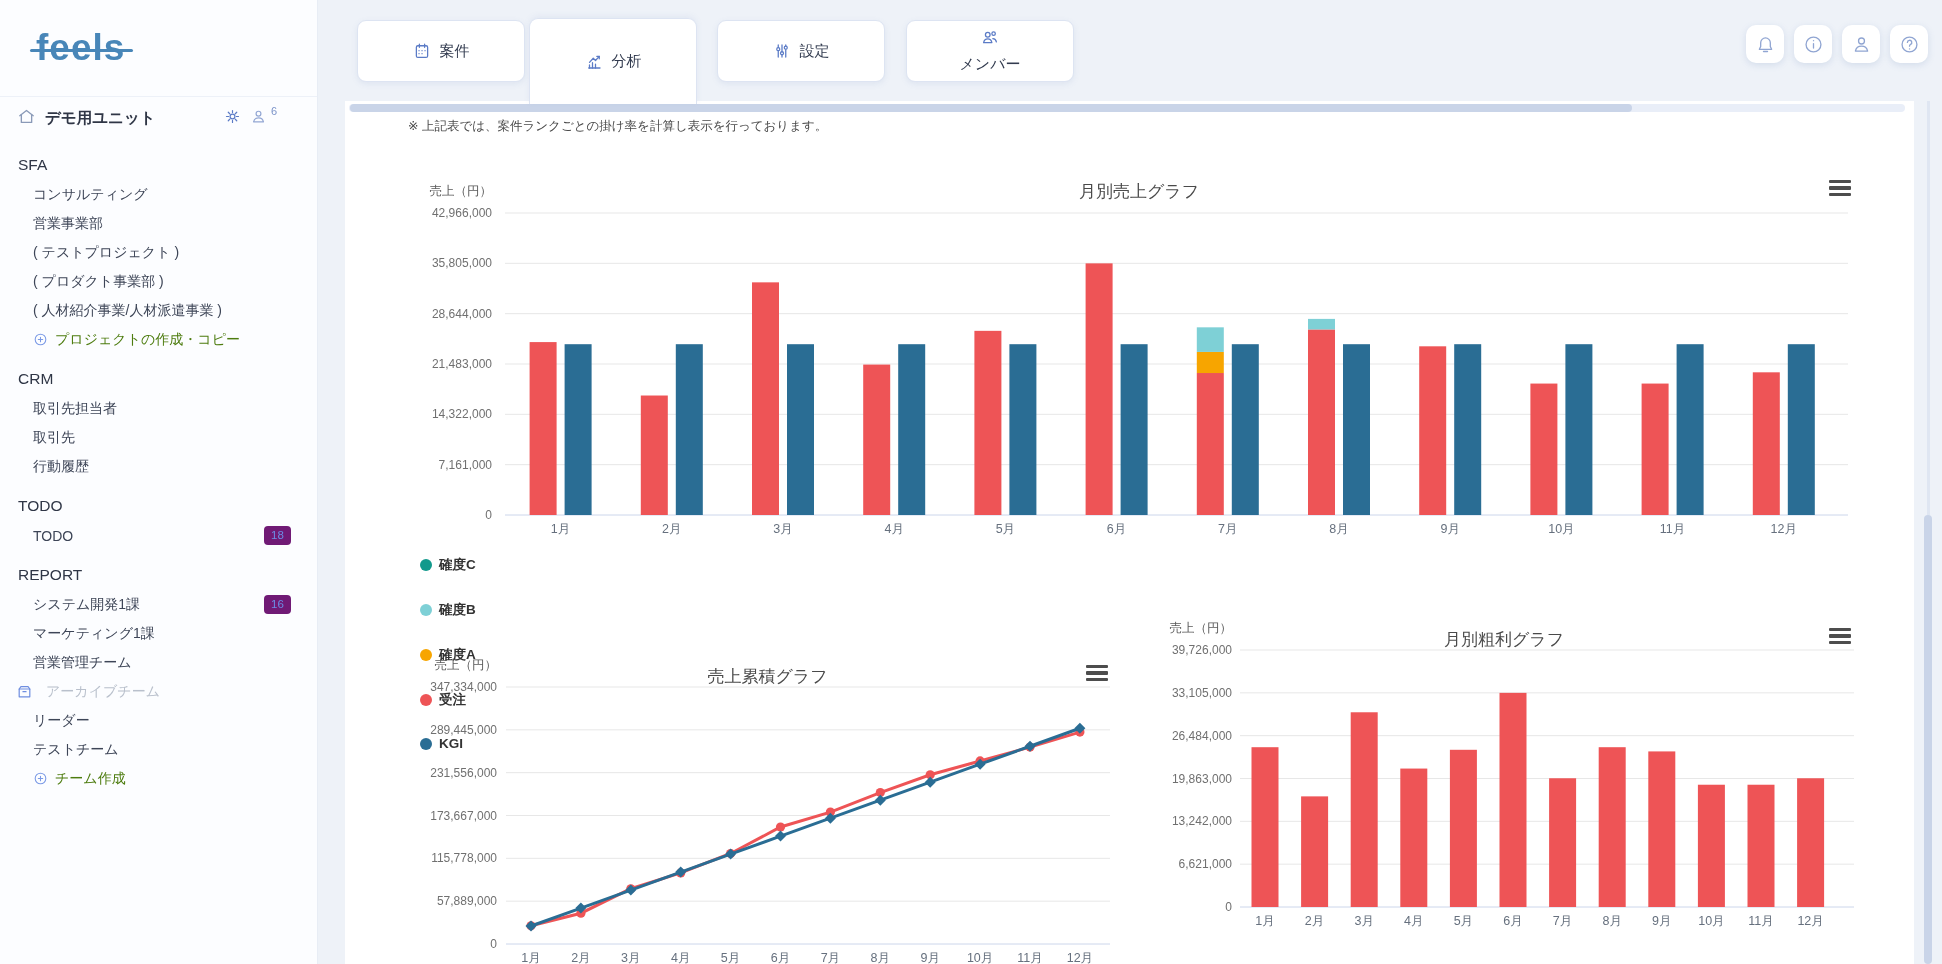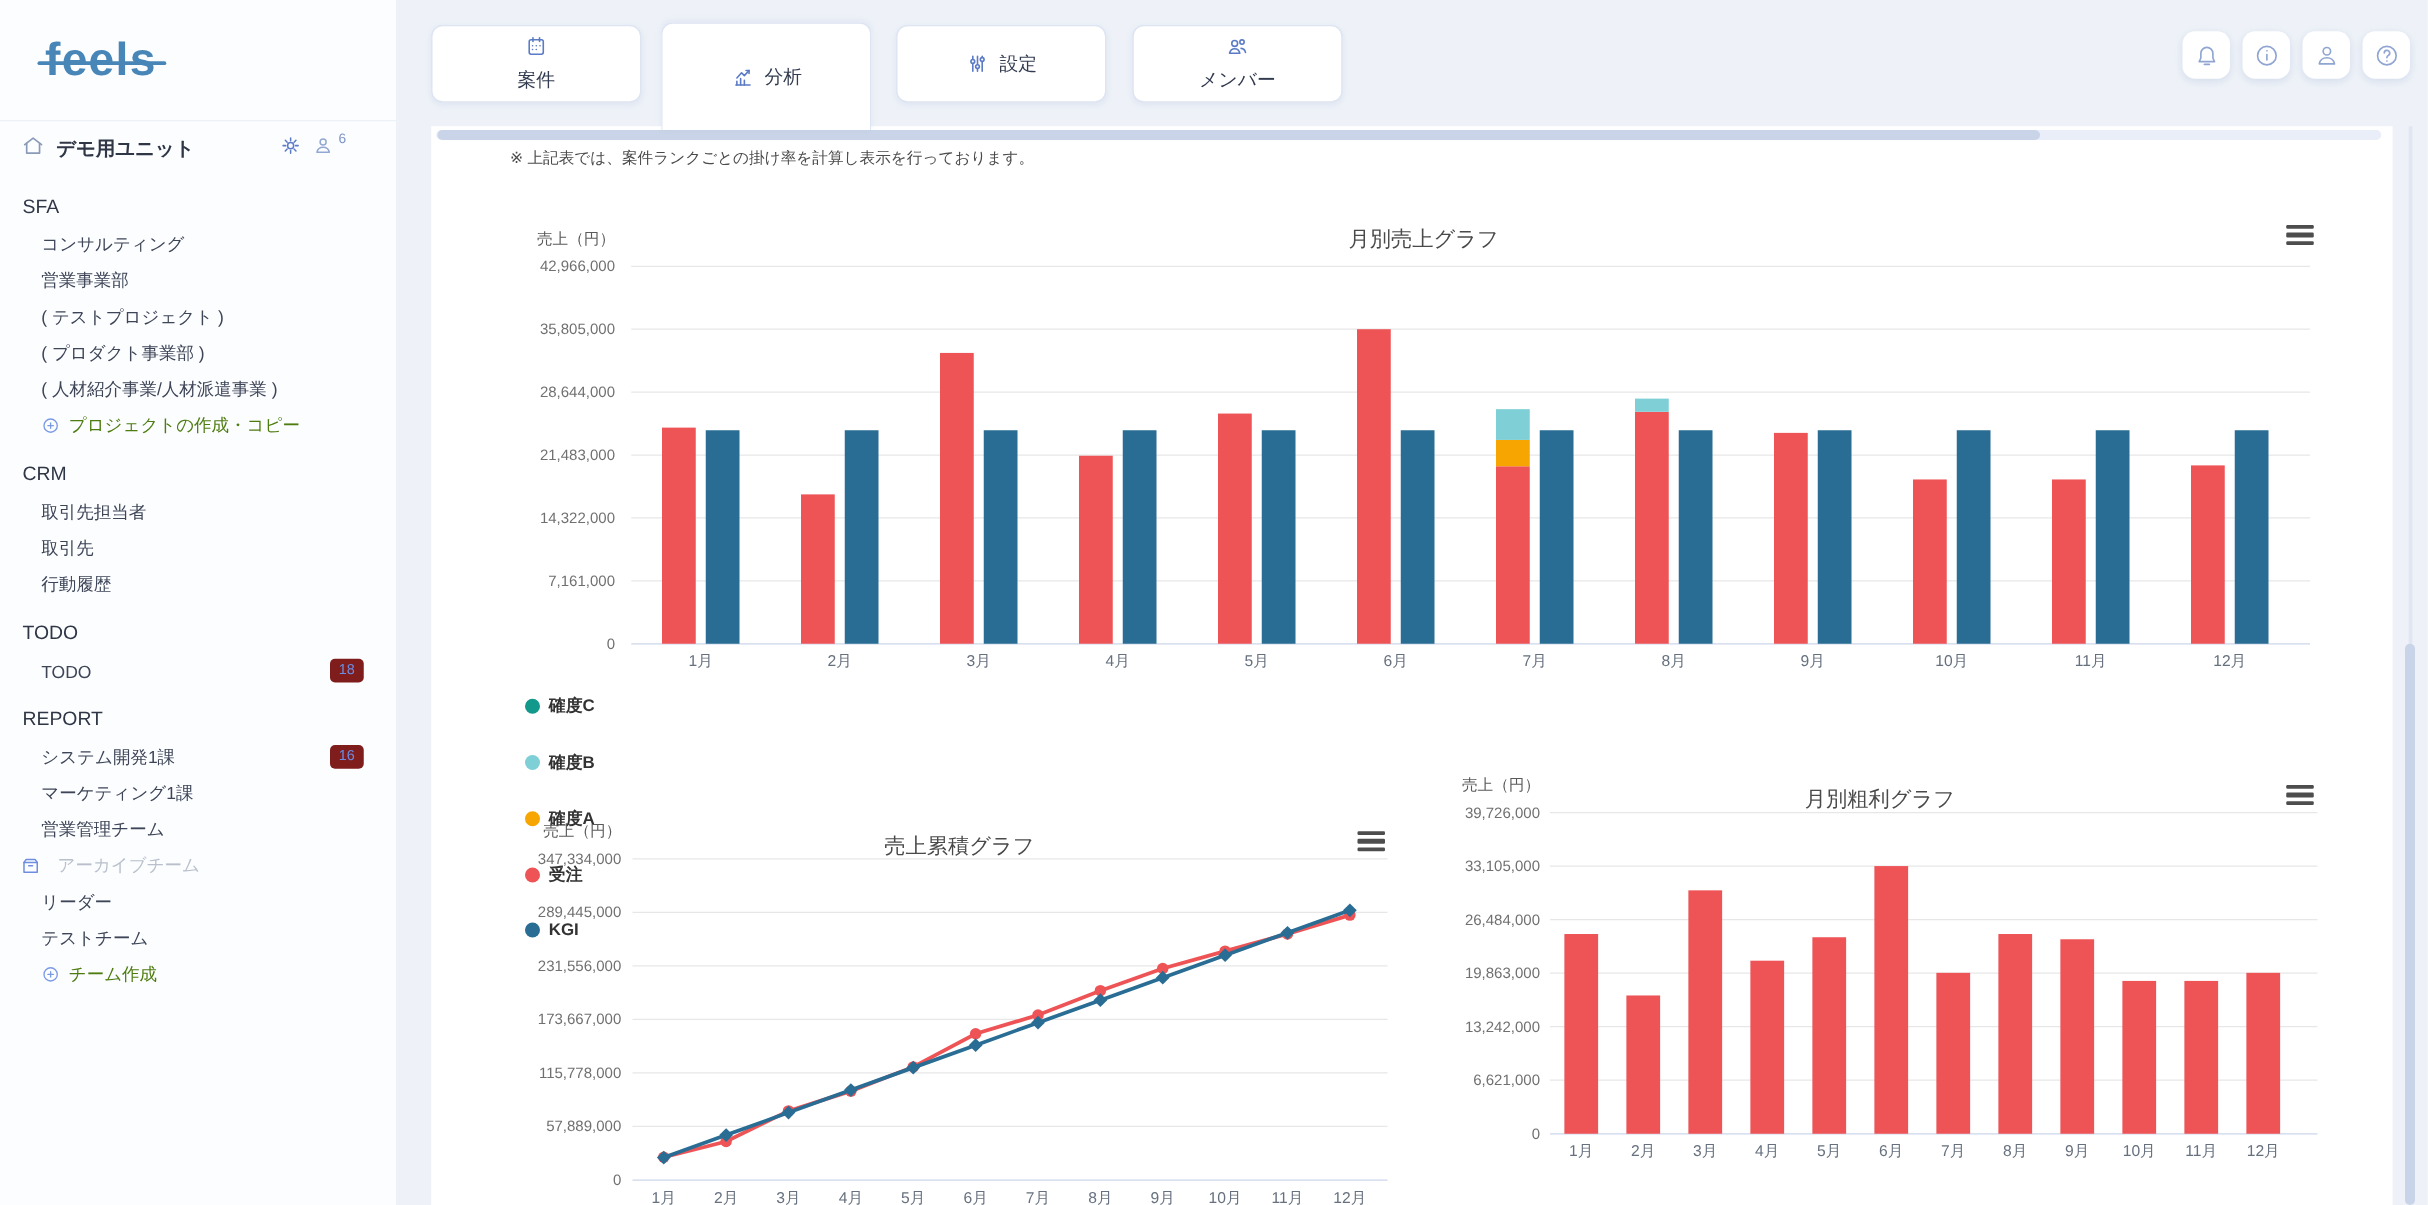--- a/index.html
+++ b/index.html
@@ -26,21 +26,21 @@
   .unit-count { font-size:11px; color:#7b93c9; margin-left:4px; align-self:flex-start; margin-top:-2px; }
   .nav { padding-top:4px; }
   .nav-header { font-size:15.5px; color:#2f3646; padding:16px 28px 6px 18px; }
   .nav-item { display:flex; align-items:center; height:29px; padding-left:33px; padding-right:26px;
     font-size:14px; color:#3d4557; cursor:pointer; white-space:nowrap; }
   .nav-item .label { flex:1; overflow:hidden; text-overflow:ellipsis; }
   .nav-item.action { color:#4d7c0f; }
   .nav-item.action .plus-glyph { margin-right:7px; display:inline-flex; }
   .nav-item.archived { color:#b9c0cc; padding-left:16px; }
   .nav-item.archived .label { margin-left:13px; }
-  .badge { background:#7f1d1d; color:#6b8de4; font-size:11.5px; border-radius:4px;
+  .badge { background:#701a75; color:#6b8de4; font-size:11.5px; border-radius:4px;
     min-width:27px; height:19px; line-height:19px; text-align:center; padding:0 4px; }
 
   
   .tabbar { position:absolute; left:345px; top:0; height:103px; z-index:6; display:flex; }
   .tab { position:absolute; top:20px; height:62px; width:168px; background:#fff;
     border:1px solid #dde4f2; border-radius:9px; display:flex; align-items:center; justify-content:center;
     gap:9px; font-size:15px; color:#323b4f; cursor:pointer; box-shadow:0 2px 6px rgba(90,120,180,.10); }
   .tab.active { top:18px; height:86px; border-bottom:none; border-radius:9px 9px 0 0; z-index:7;
     box-shadow:0 -2px 6px rgba(90,120,180,.08); }
   .topbtns { position:absolute; top:25px; right:14px; display:flex; gap:10px; z-index:6; }
@@ -177,21 +177,21 @@
             <circle cx="12" cy="12" r="8.5"></circle>
             <path d="M12 8.5v7M8.5 12h7"></path>
           </svg>
         </span>
         <span class="label">チーム作成</span>
       </div>
     </nav>
 </aside>
 
 <div class="tabbar" id="tabbar">
-    <div class="tab" style="left: 0px; flex-direction: column;">
+    <div class="tab" style="left: 12px;">
       <svg width="18" height="18" viewBox="0 0 24 24" fill="none" stroke="#5b7bc6" stroke-width="1.7" stroke-linecap="round" stroke-linejoin="round">
         <rect x="4.5" y="5" width="15" height="15.5" rx="2"></rect>
         <path d="M8.5 3v4M15.5 3v4"></path>
         <path d="M8 11.5h.1M12 11.5h.1M16 11.5h.1M8 15.5h.1M12 15.5h.1"></path>
       </svg>
       <span>案件</span>
     </div>
     <div class="tab active" style="left: 184px;">
       <svg width="18" height="18" viewBox="0 0 24 24" fill="none" stroke="#5b7bc6" stroke-width="1.7" stroke-linecap="round" stroke-linejoin="round">
         <path d="M5 20h15"></path>

